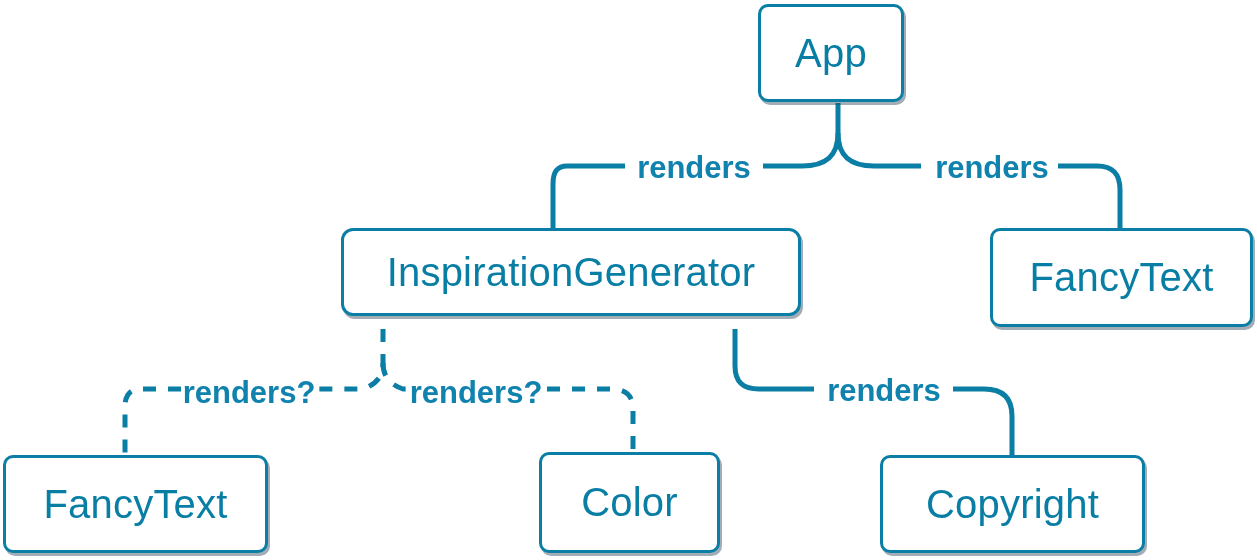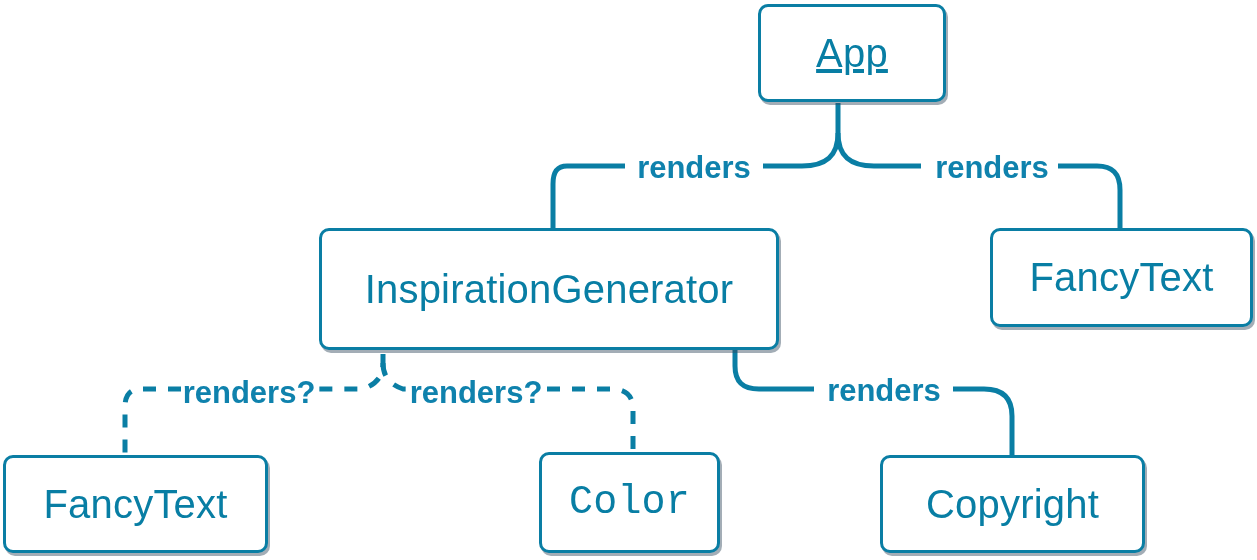--- a/index.html
+++ b/index.html
@@ -47,25 +47,25 @@
   .edge-label {
     position: absolute;
     transform: translate(-50%, -50%);
     color: #0f82ad;
     font-size: 31px;
     font-weight: 700;
     white-space: nowrap;
     line-height: 1;
   }
   
-  .node-app                  { left: 758px; top: 4px;   width: 188px; height: 98px; text-decoration: underline; }
-  .node-inspiration          { left: 319px; top: 228px; width: 460px; height: 122px; }
+  .node-app                  { left: 758px; top: 4px;   width: 146px; height: 98px; }
+  .node-inspiration          { left: 341px; top: 228px; width: 460px; height: 88px; border-radius: 12px; }
   .node-fancytext-top        { left: 990px; top: 228px; width: 263px; height: 99px; }
   .node-fancytext-bottom     { left: 3px;   top: 455px; width: 265px; height: 98px; }
-  .node-color                { left: 539px; top: 452px; width: 181px; height: 101px; font-family: Liberation Mono, monospace; }
+  .node-color                { left: 539px; top: 452px; width: 181px; height: 101px; }
   .node-copyright            { left: 880px; top: 455px; width: 265px; height: 98px; }
   
   .label-app-inspiration     { left: 694px;  top: 167px; }
   .label-app-fancytext       { left: 992px;  top: 167px; }
   .label-insp-copyright      { left: 884px;  top: 390px; }
   .label-insp-fancytext      { left: 249px;  top: 392px; }
   .label-insp-color          { left: 476px;  top: 392px; }
 </style>
 </head>
 <body>

